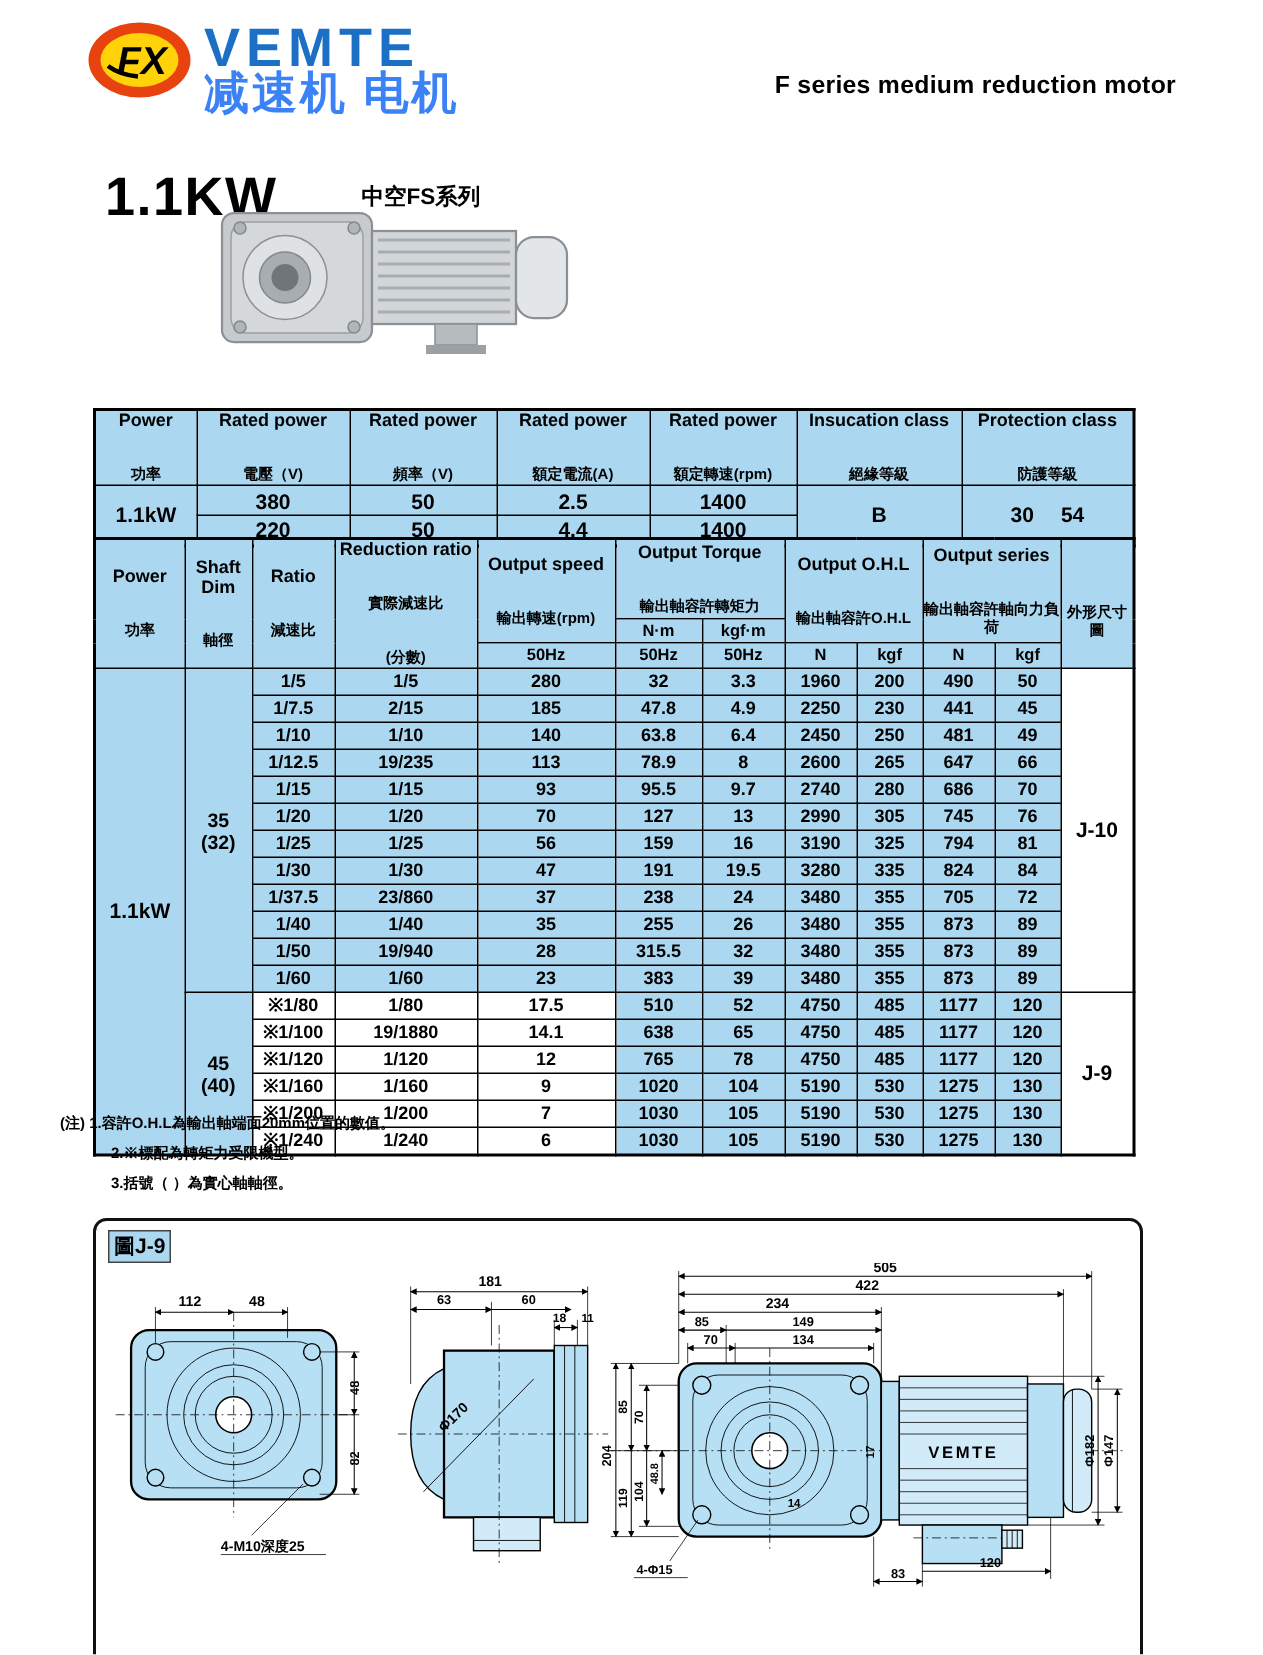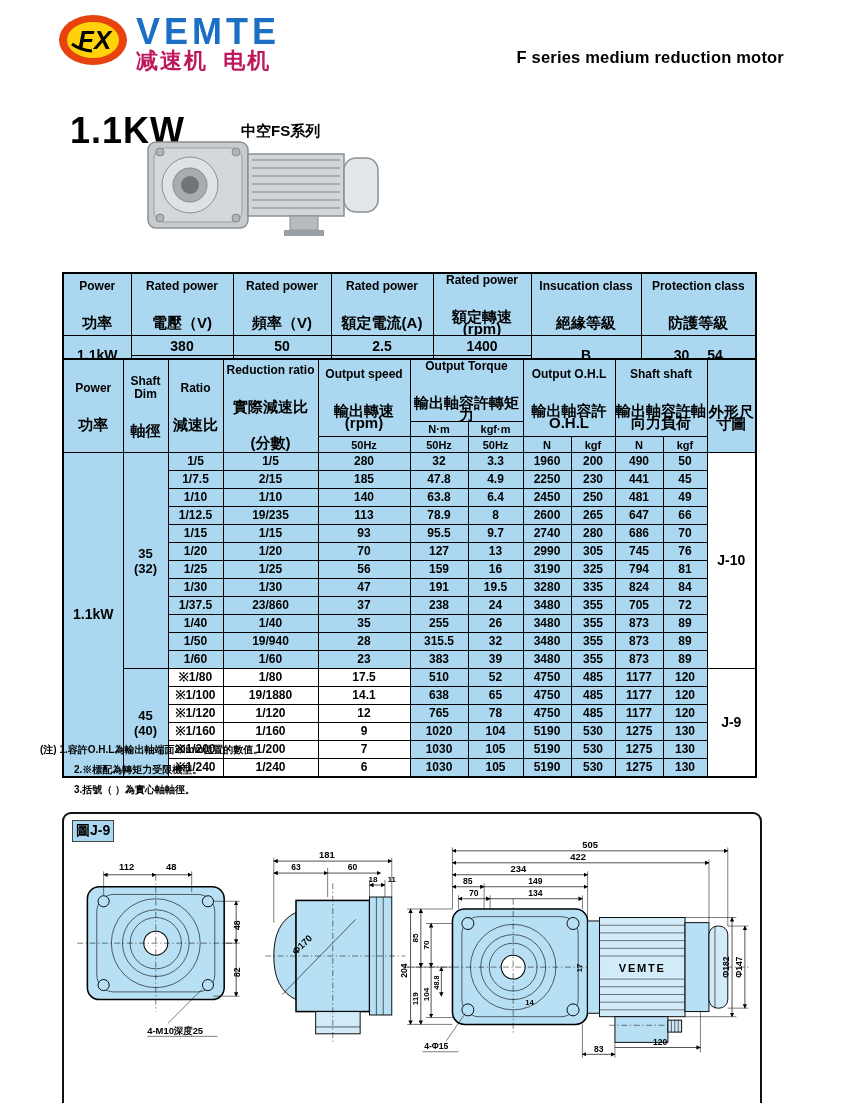--- a/index.html
+++ b/index.html
@@ -2,37 +2,37 @@
 <html><head>
 <meta charset="utf-8">
 <style>
   html,body{margin:0;padding:0;background:#fff;}
   .page{position:relative;width:842px;height:1103px;background:#fff;overflow:hidden;
         font-family:"Liberation Sans",sans-serif;color:#000;}
   
   .logo-wrap{position:absolute;left:58px;top:14px;display:flex;align-items:flex-start;}
   .logo-text{margin-left:8px;}
   .brand{font-size:36px;font-weight:bold;color:#1b6fc4;letter-spacing:4px;line-height:36px;}
-  .brand-sub{font-size:22px;font-weight:bold;color:#be185d;letter-spacing:2px;line-height:26px;font-family:Liberation Mono, monospace;}
+  .brand-sub{font-size:30px;font-weight:bold;color:#3b82f6;letter-spacing:2px;line-height:26px;}
   .series-block{position:absolute;right:58px;top:48px;text-align:right;}
   .series-en{font-size:16.5px;font-weight:bold;letter-spacing:.2px;}
   .series-zh{font-size:14px;font-weight:bold;}
   .power-title{position:absolute;left:70px;top:110px;font-size:36px;font-weight:900;letter-spacing:1px;}
   .series-label{position:absolute;left:241px;top:122px;font-size:15px;font-weight:bold;}
   .photo{position:absolute;left:140px;top:128px;}
   
   .t1{position:absolute;left:62px;top:272px;width:693px;}
   .t2{position:absolute;left:62px;top:358px;width:693px;}
   table{border-collapse:collapse;width:100%;table-layout:fixed;}
   td,th{border:1px solid #000;text-align:center;vertical-align:middle;padding:0;overflow:hidden;}
   .t1 table,.t2 table{border:2px solid #000;}
   .b{background:#abd8f0;}
   .w{background:#ffffff;}
   .hen{font-size:12px;font-weight:bold;line-height:13px;}
-  .hzh{font-size:15px;font-weight:bold;line-height:12px;margin-top:24px;}
+  .hzh{font-size:10px;font-weight:bold;line-height:12px;margin-top:24px;}
   .t1 tr.hd{height:40px;}
   .t1 tr.dr{height:20px;}
   .t1 td{font-size:14px;font-weight:bold;}
   .big{font-size:16px;font-weight:bold;}
   .prot span{display:inline-block;margin:0 9px;}
   .t2 tr.h1{height:36px;}
   .t2 tr.h2{height:15px;}
   .t2 tr.h3{height:16px;}
   .t2 th{font-weight:bold;}
   .t2 .u{font-size:11px;font-weight:bold;}
@@ -212,21 +212,21 @@
             </th>
         <th class="b" colspan="2">
               <div class="hen">Output Torque</div>
               <div class="hzh">輸出軸容許轉矩力</div>
             </th>
         <th class="b" colspan="2" rowspan="2">
               <div class="hen">Output O.H.L</div>
               <div class="hzh">輸出軸容許O.H.L</div>
             </th>
         <th class="b" colspan="2" rowspan="2">
-              <div class="hen">Shaft shaft</div>
+              <div class="hen">Output series</div>
               <div class="hzh">輸出軸容許軸向力負荷</div>
             </th>
         <th class="b" rowspan="3">
               <div class="hzh">外形尺寸圖</div>
             </th>
       </tr>
       <tr class="h2">
         <th class="b u">N·m</th>
         <th class="b u">kgf·m</th>
       </tr>

